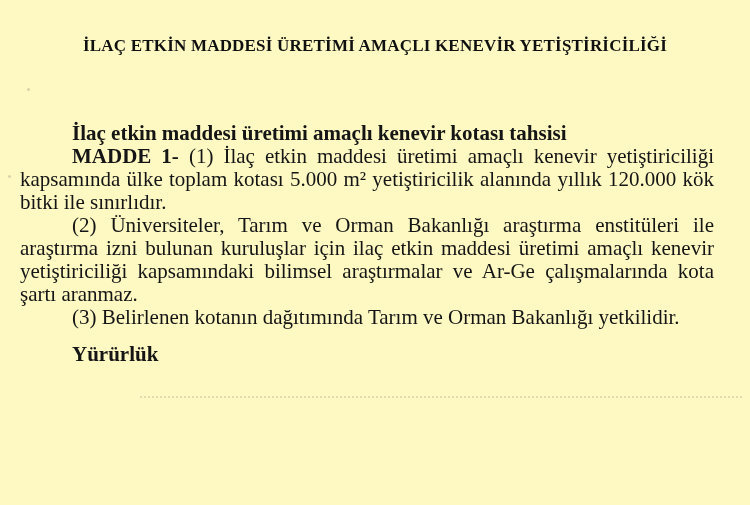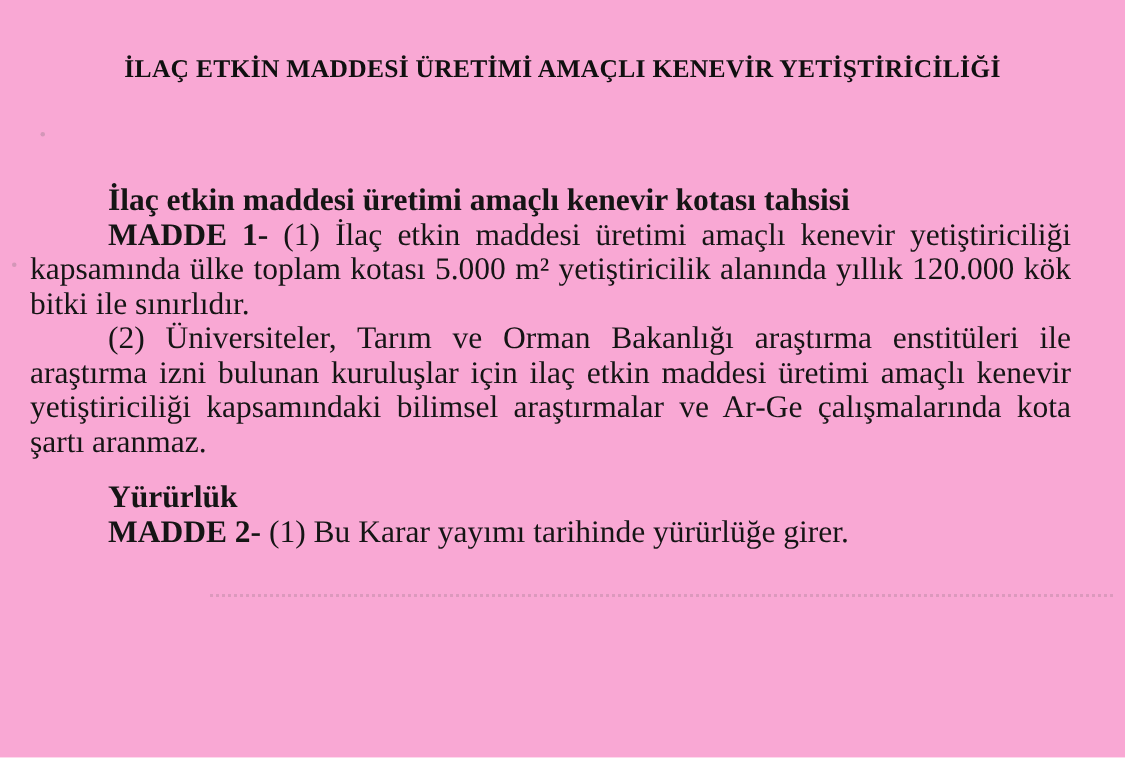--- a/index.html
+++ b/index.html
@@ -4,21 +4,21 @@
 <style>
   html, body {
     margin: 0;
     padding: 0;
     background: #ffffff;
   }
   .page {
     position: relative;
     width: 750px;
     height: 505px;
-    background: #f9a8d4;
+    background: #fef9c3;
     overflow: hidden;
     font-family: "Liberation Serif", "DejaVu Serif", serif;
     color: #141414;
   }
   .doc-title {
     position: absolute;
     top: 35px;
     left: 0;
     width: 750px;
     text-align: center;
@@ -84,26 +84,26 @@
   </div>
 
   <div class="doc-body">
 
     <p class="section-heading">İlaç etkin maddesi üretimi amaçlı kenevir kotası tahsisi</p>
 
     <p><span class="madde-label">MADDE 1-</span><span> (1) İlaç etkin maddesi üretimi amaçlı kenevir yetiştiriciliği kapsamında ülke toplam kotası 5.000 m² yetiştiricilik alanında yıllık 120.000 kök bitki ile sınırlıdır.</span></p>
 
     <p>(2) Üniversiteler, Tarım ve Orman Bakanlığı araştırma enstitüleri ile araştırma izni bulunan kuruluşlar için ilaç etkin maddesi üretimi amaçlı kenevir yetiştiriciliği kapsamındaki bilimsel araştırmalar ve Ar-Ge çalışmalarında kota şartı aranmaz.</p>
 
+    <p>(3) Belirlenen kotanın dağıtımında Tarım ve Orman Bakanlığı yetkilidir.</p>
 
     <div class="gap"></div>
 
     <p class="section-heading">Yürürlük</p>
 
-    <p class="no-justify"><span class="madde-label">MADDE 2-</span><span> (1) Bu Karar yayımı tarihinde yürürlüğe girer.</span></p>
 
     <div class="gap"></div>
 
 
 
   </div>
 
   <div class="scan-line"></div>
   <div class="scan-speckle speckle-1"></div>
   <div class="scan-speckle speckle-2"></div>

